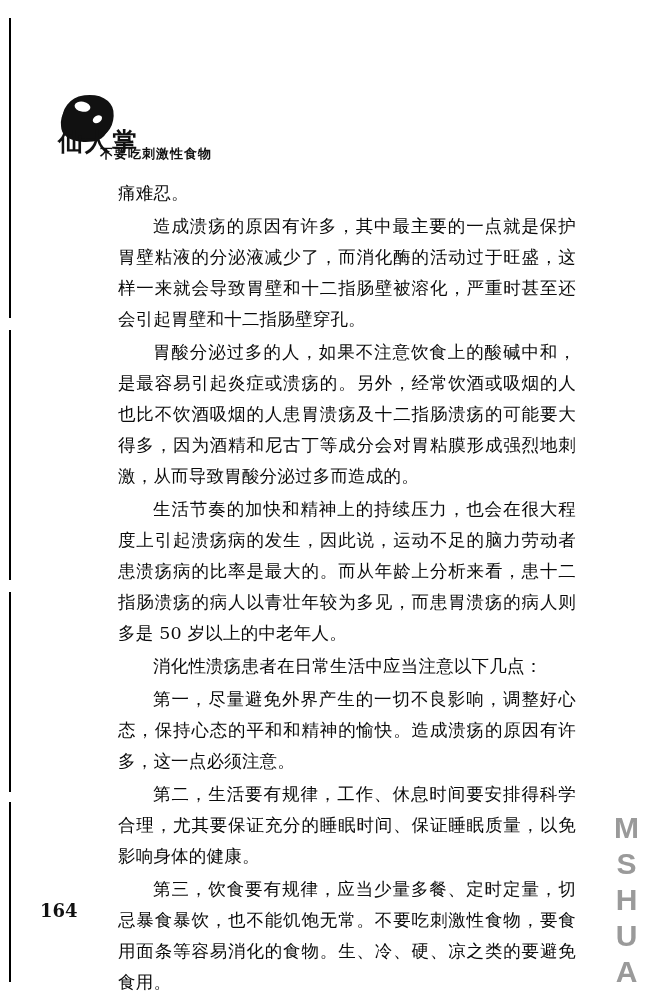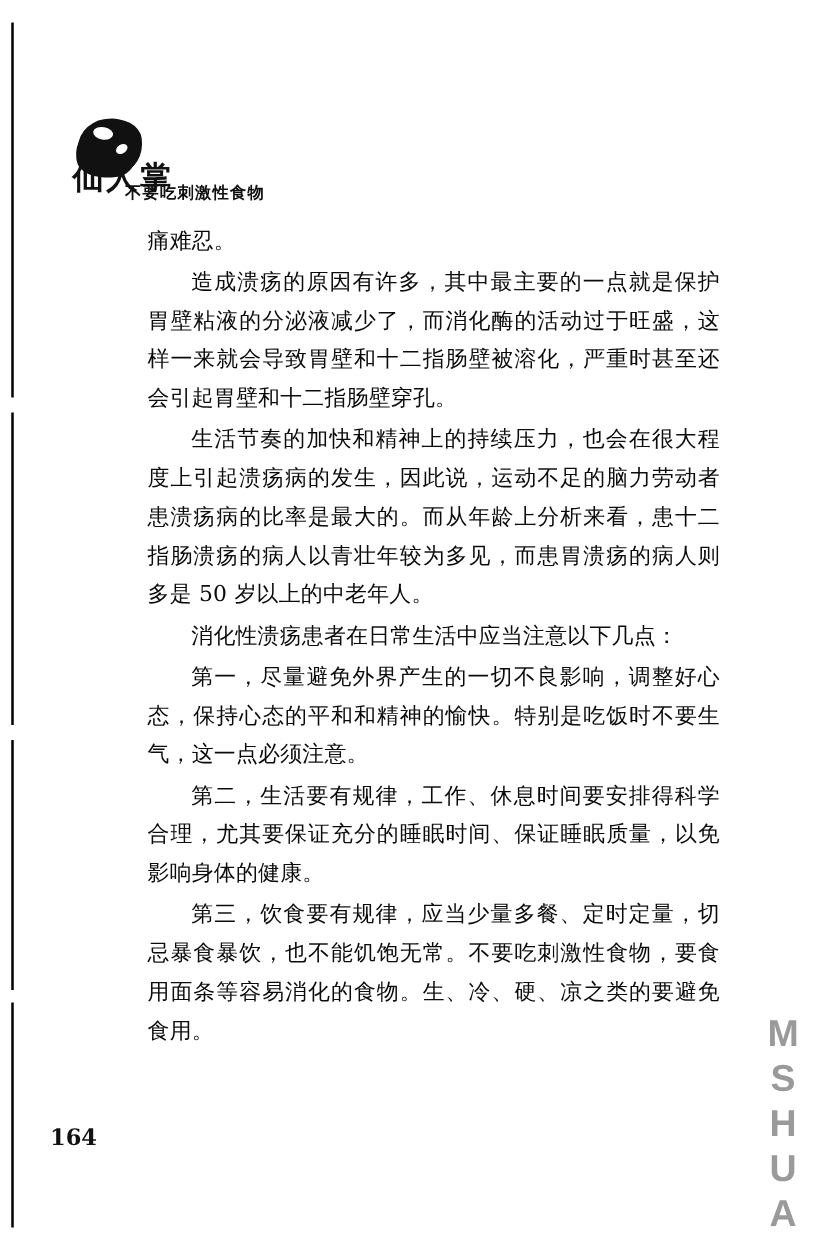--- a/index.html
+++ b/index.html
@@ -150,23 +150,24 @@
 
   <div class="logo">
     <div class="brush"></div>
     <div class="title-cn">仙人掌</div>
     <div class="subtitle-cn">不要吃刺激性食物</div>
   </div>
 
   <div class="body-col">
     <p class="para">痛难忍。</p>
     <p class="para indent">造成溃疡的原因有许多，其中最主要的一点就是保护胃壁粘液的分泌液减少了，而消化酶的活动过于旺盛，这样一来就会导致胃壁和十二指肠壁被溶化，严重时甚至还会引起胃壁和十二指肠壁穿孔。</p>
+    <p class="para indent">胃酸分泌过多的人，如果不注意饮食上的酸碱中和，是最容易引起炎症或溃疡的。另外，经常饮酒或吸烟的人也比不饮酒吸烟的人患胃溃疡及十二指肠溃疡的可能要大得多，因为酒精和尼古丁等成分会对胃粘膜形成强烈地刺激，从而导致胃酸分泌过多而造成的。</p>
     <p class="para indent">生活节奏的加快和精神上的持续压力，也会在很大程度上引起溃疡病的发生，因此说，运动不足的脑力劳动者患溃疡病的比率是最大的。而从年龄上分析来看，患十二指肠溃疡的病人以青壮年较为多见，而患胃溃疡的病人则多是 50 岁以上的中老年人。</p>
     <p class="para indent">消化性溃疡患者在日常生活中应当注意以下几点：</p>
-    <p class="para indent">第一，尽量避免外界产生的一切不良影响，调整好心态，保持心态的平和和精神的愉快。特别是吃饭时不要生气，这一点必须注意。</p>
+    <p class="para indent">第一，尽量避免外界产生的一切不良影响，调整好心态，保持心态的平和和精神的愉快。造成溃疡的原因有许多，这一点必须注意。</p>
     <p class="para indent">第二，生活要有规律，工作、休息时间要安排得科学合理，尤其要保证充分的睡眠时间、保证睡眠质量，以免影响身体的健康。</p>
     <p class="para indent">第三，饮食要有规律，应当少量多餐、定时定量，切忌暴食暴饮，也不能饥饱无常。不要吃刺激性食物，要食用面条等容易消化的食物。生、冷、硬、凉之类的要避免食用。</p>
   </div>
 
   <div class="page-number">164</div>
 
   <div class="watermark">MSHUA</div>
 
 </div>
 

